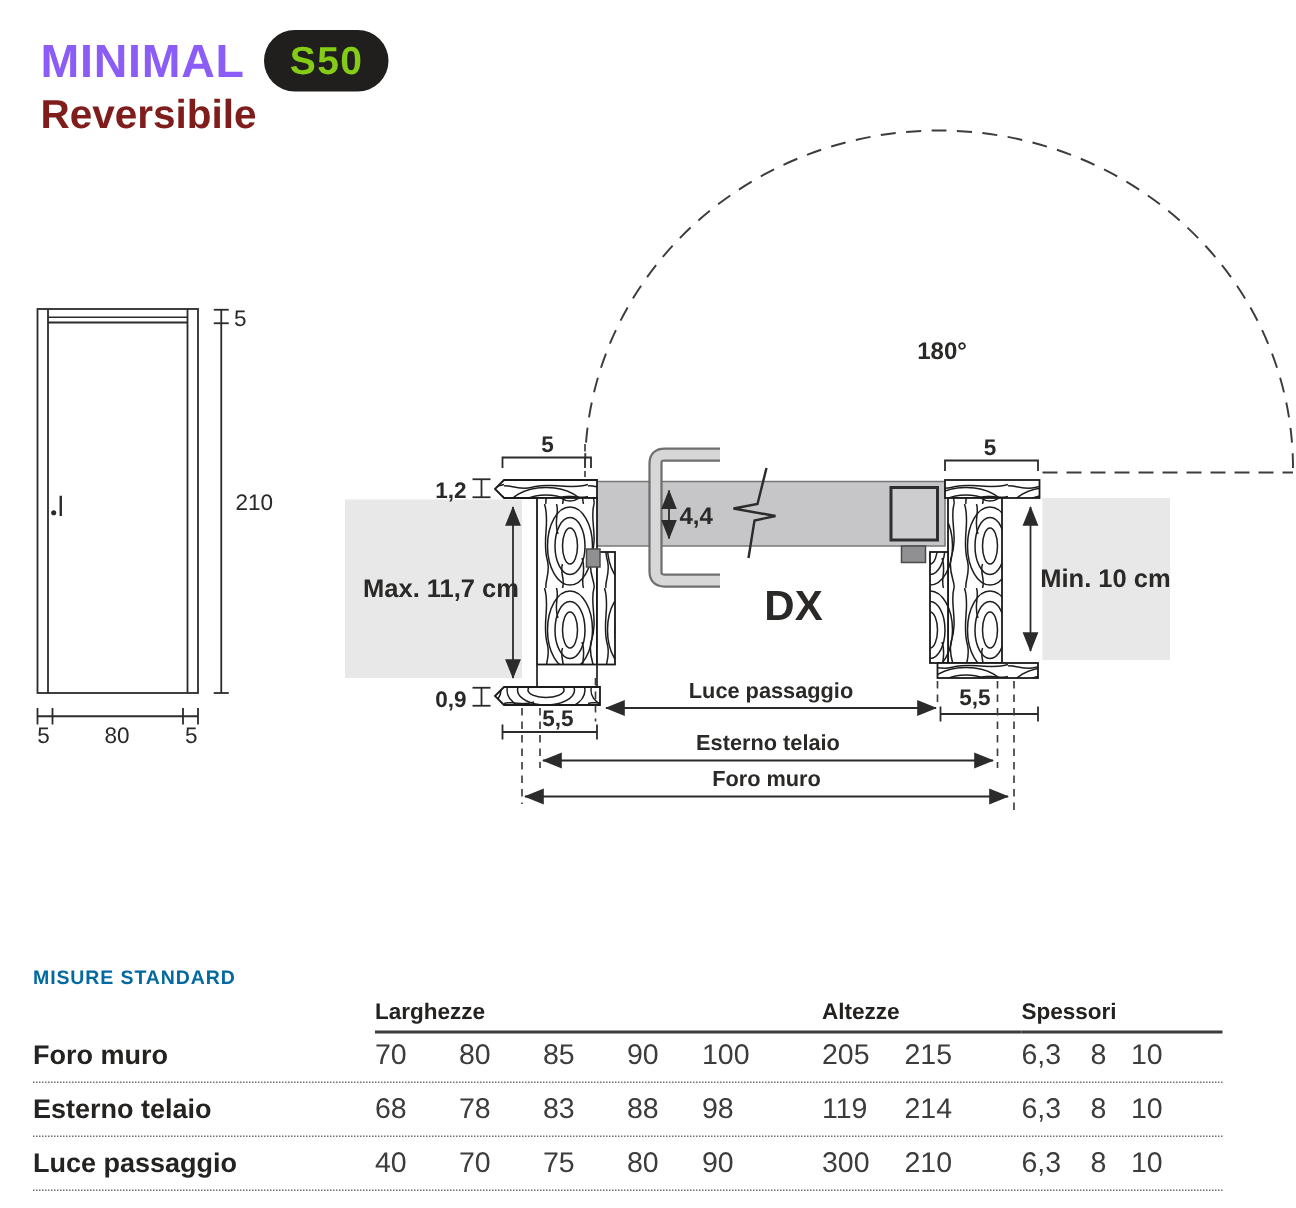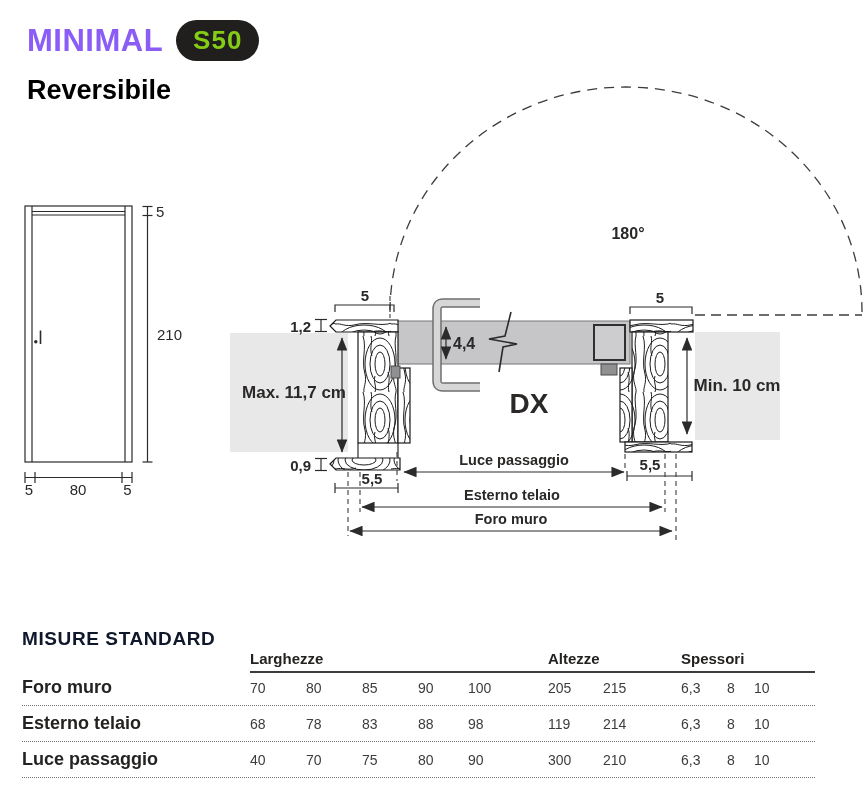--- a/index.html
+++ b/index.html
@@ -4,47 +4,47 @@
 <style>
   html,body{margin:0;padding:0;background:#fff;}
   .page{position:relative;width:864px;height:805px;background:#fff;overflow:hidden;
         font-family:"Liberation Sans",sans-serif;color:#232220;}
   
   .brand{position:absolute;left:27px;top:20px;}
   .brand-row{display:flex;align-items:center;gap:13px;}
   .brand-title{font-size:31px;font-weight:800;letter-spacing:.5px;color:#8b5cf6;}
   .brand-badge{background:#211f1d;color:#84cc16;font-size:26px;font-weight:800;
                padding:5px 17px;border-radius:25px;letter-spacing:1px;line-height:1.2;}
-  .brand-sub{font-size:27px;font-weight:800;margin-top:14px;color:#000000;}
+  .brand-sub{font-size:27px;font-weight:800;margin-top:0;color:#7f1d1d;}
   
   .diagram{position:absolute;left:0;top:55px;}
   .diagram text{fill:#2a2927;}
   .tb15{font:700 15px "Liberation Sans",sans-serif;}
   .tb14{font:700 14.5px "Liberation Sans",sans-serif;}
   .tb16{font:700 16px "Liberation Sans",sans-serif;}
   .tb17{font:700 17px "Liberation Sans",sans-serif;}
   .tb28{font:800 28px "Liberation Sans",sans-serif;}
   .tr15{font:400 15px "Liberation Sans",sans-serif;fill:#3a3a3a;}
   .dim{stroke:#2b2b2b;stroke-width:1.2;fill:none;}
   .dash{stroke:#3c3c3c;stroke-width:1.1;fill:none;stroke-dasharray:5 4;}
   .wood{stroke:#1a1a1a;stroke-width:1.2;}
   
   .mtable{position:absolute;left:22px;top:628px;width:793px;}
-  .mtitle{font-size:19px;font-weight:800;letter-spacing:.6px;color:#0f172a;height:22px;}
+  .mtitle{font-size:13px;font-weight:800;letter-spacing:.6px;color:#0369a1;height:22px;margin-top:16px;}
   .trow{display:grid;grid-template-columns:228px 56px 56px 56px 50px 80px 55px 78px 46px 27px 61px;}
   .thead{height:20px;align-items:end;}
   .thead .tcell{border-bottom:2px solid #3c3c3c;padding-bottom:4px;}
   .thead .tcell.first{border-bottom:none;}
   .tgroup{font-size:15px;font-weight:700;color:#232220;}
   .span5{grid-column:2 / span 5;}
   .span2{grid-column:7 / span 2;}
   .span3{grid-column:9 / span 3;}
   .tdata{height:35px;align-items:center;border-bottom:1px dotted #6f6f6f;}
   .tlabel{font-size:18px;font-weight:700;color:#242321;}
-  .tnum{font-size:14px;color:#3c3c3c;}
+  .tnum{font-size:19px;color:#3c3c3c;}
 </style>
 </head>
 <body>
 
 <div class="page">
 
   <div class="brand">
     <div class="brand-row">
       <span class="brand-title">MINIMAL</span>
       <span class="brand-badge">S50</span>

